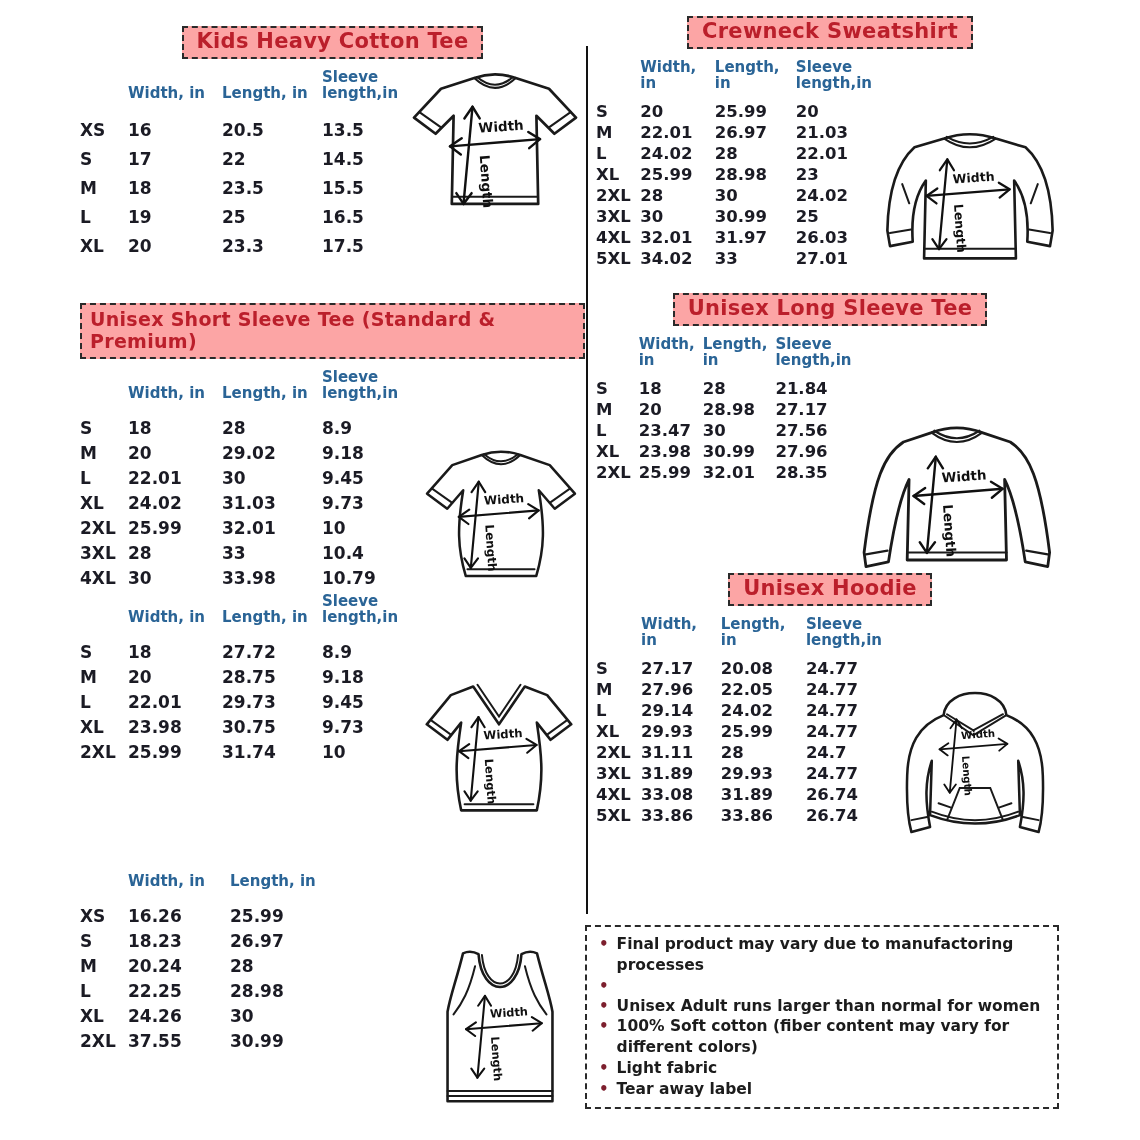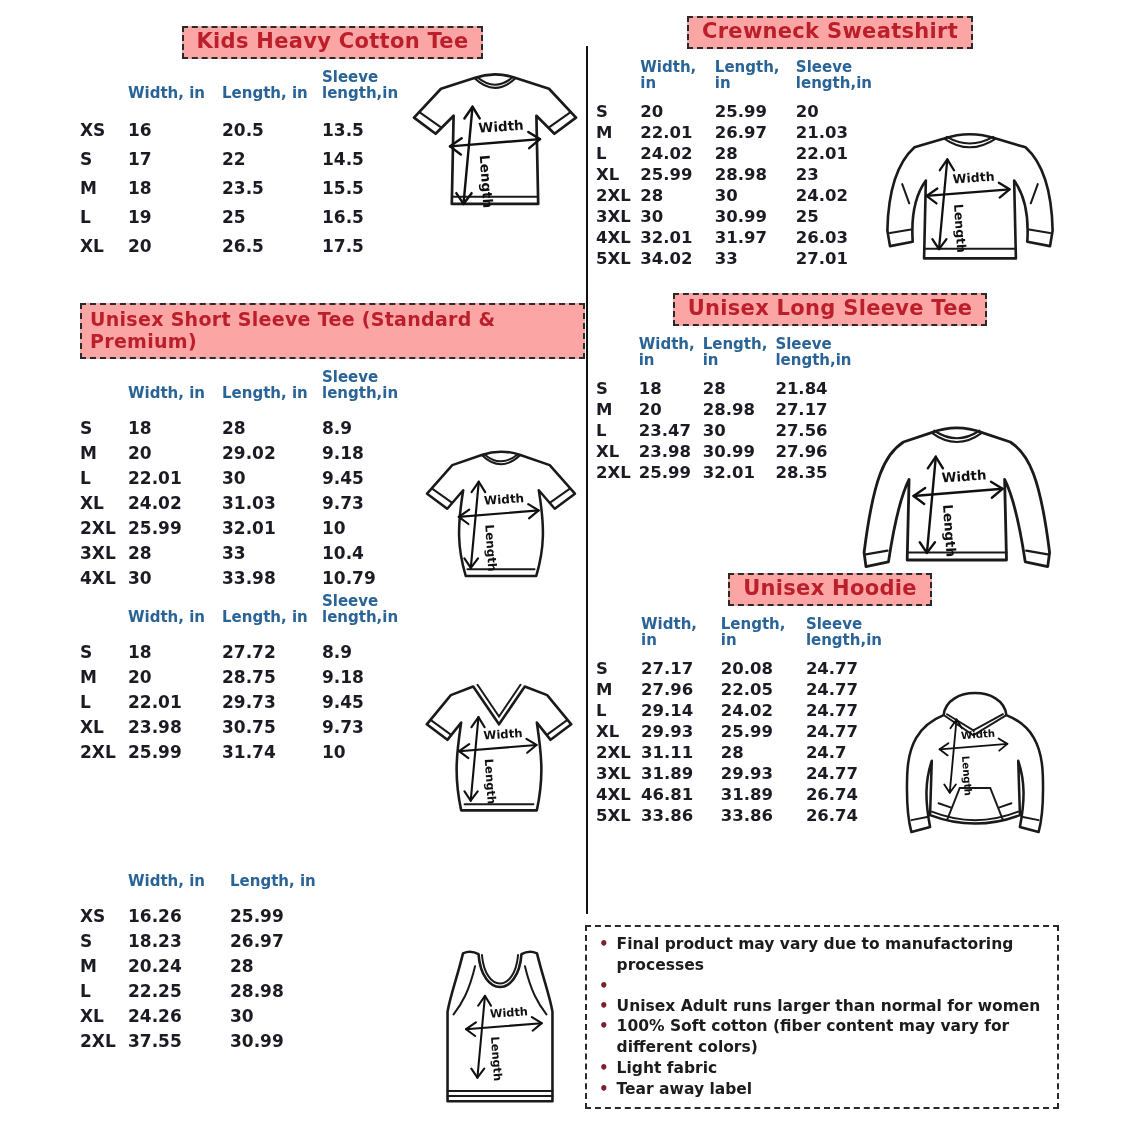--- a/index.html
+++ b/index.html
@@ -84,21 +84,21 @@
               </tr>
               <tr>
                 <td>L</td>
                 <td>19</td>
                 <td>25</td>
                 <td>16.5</td>
               </tr>
               <tr>
                 <td>XL</td>
                 <td>20</td>
-                <td>26.5</td>
+                <td>23.3</td>
                 <td>17.5</td>
               </tr>
             </tbody>
         </table>
         <svg class="illus" width="180" height="172" viewBox="0 0 200 185">
           <defs>
             <g id="dims" class="dim">
               <path d="M29,4 L19,112"></path>
               <path d="M29,4 l-9,13 M29,4 l8,13 M19,112 l-8,-12 M19,112 l9,-12"></path>
               <path d="M4,48 L104,40"></path>
@@ -493,21 +493,21 @@
                 <td>24.7</td>
               </tr>
               <tr>
                 <td>3XL</td>
                 <td>31.89</td>
                 <td>29.93</td>
                 <td>24.77</td>
               </tr>
               <tr>
                 <td>4XL</td>
-                <td>46.81</td>
+                <td>33.08</td>
                 <td>31.89</td>
                 <td>26.74</td>
               </tr>
               <tr>
                 <td>5XL</td>
                 <td>33.86</td>
                 <td>33.86</td>
                 <td>26.74</td>
               </tr>
             </tbody>

